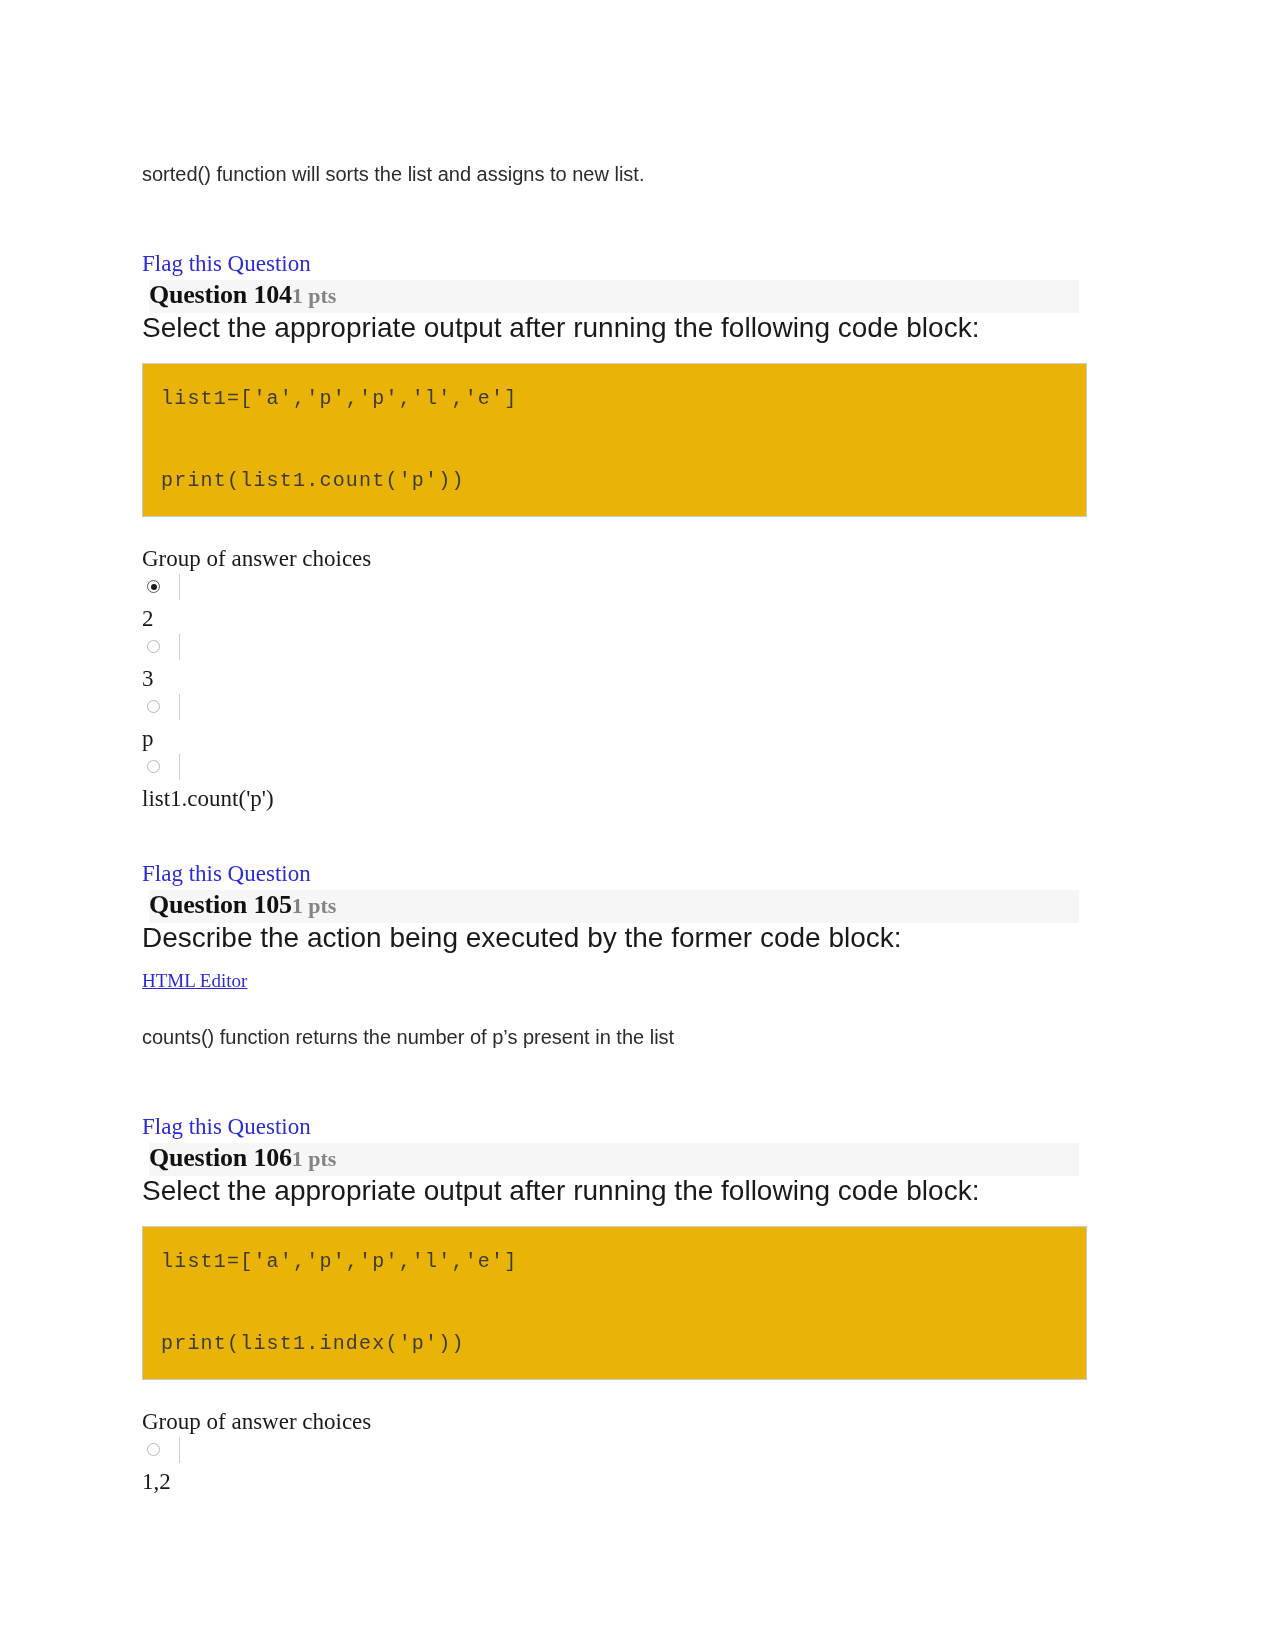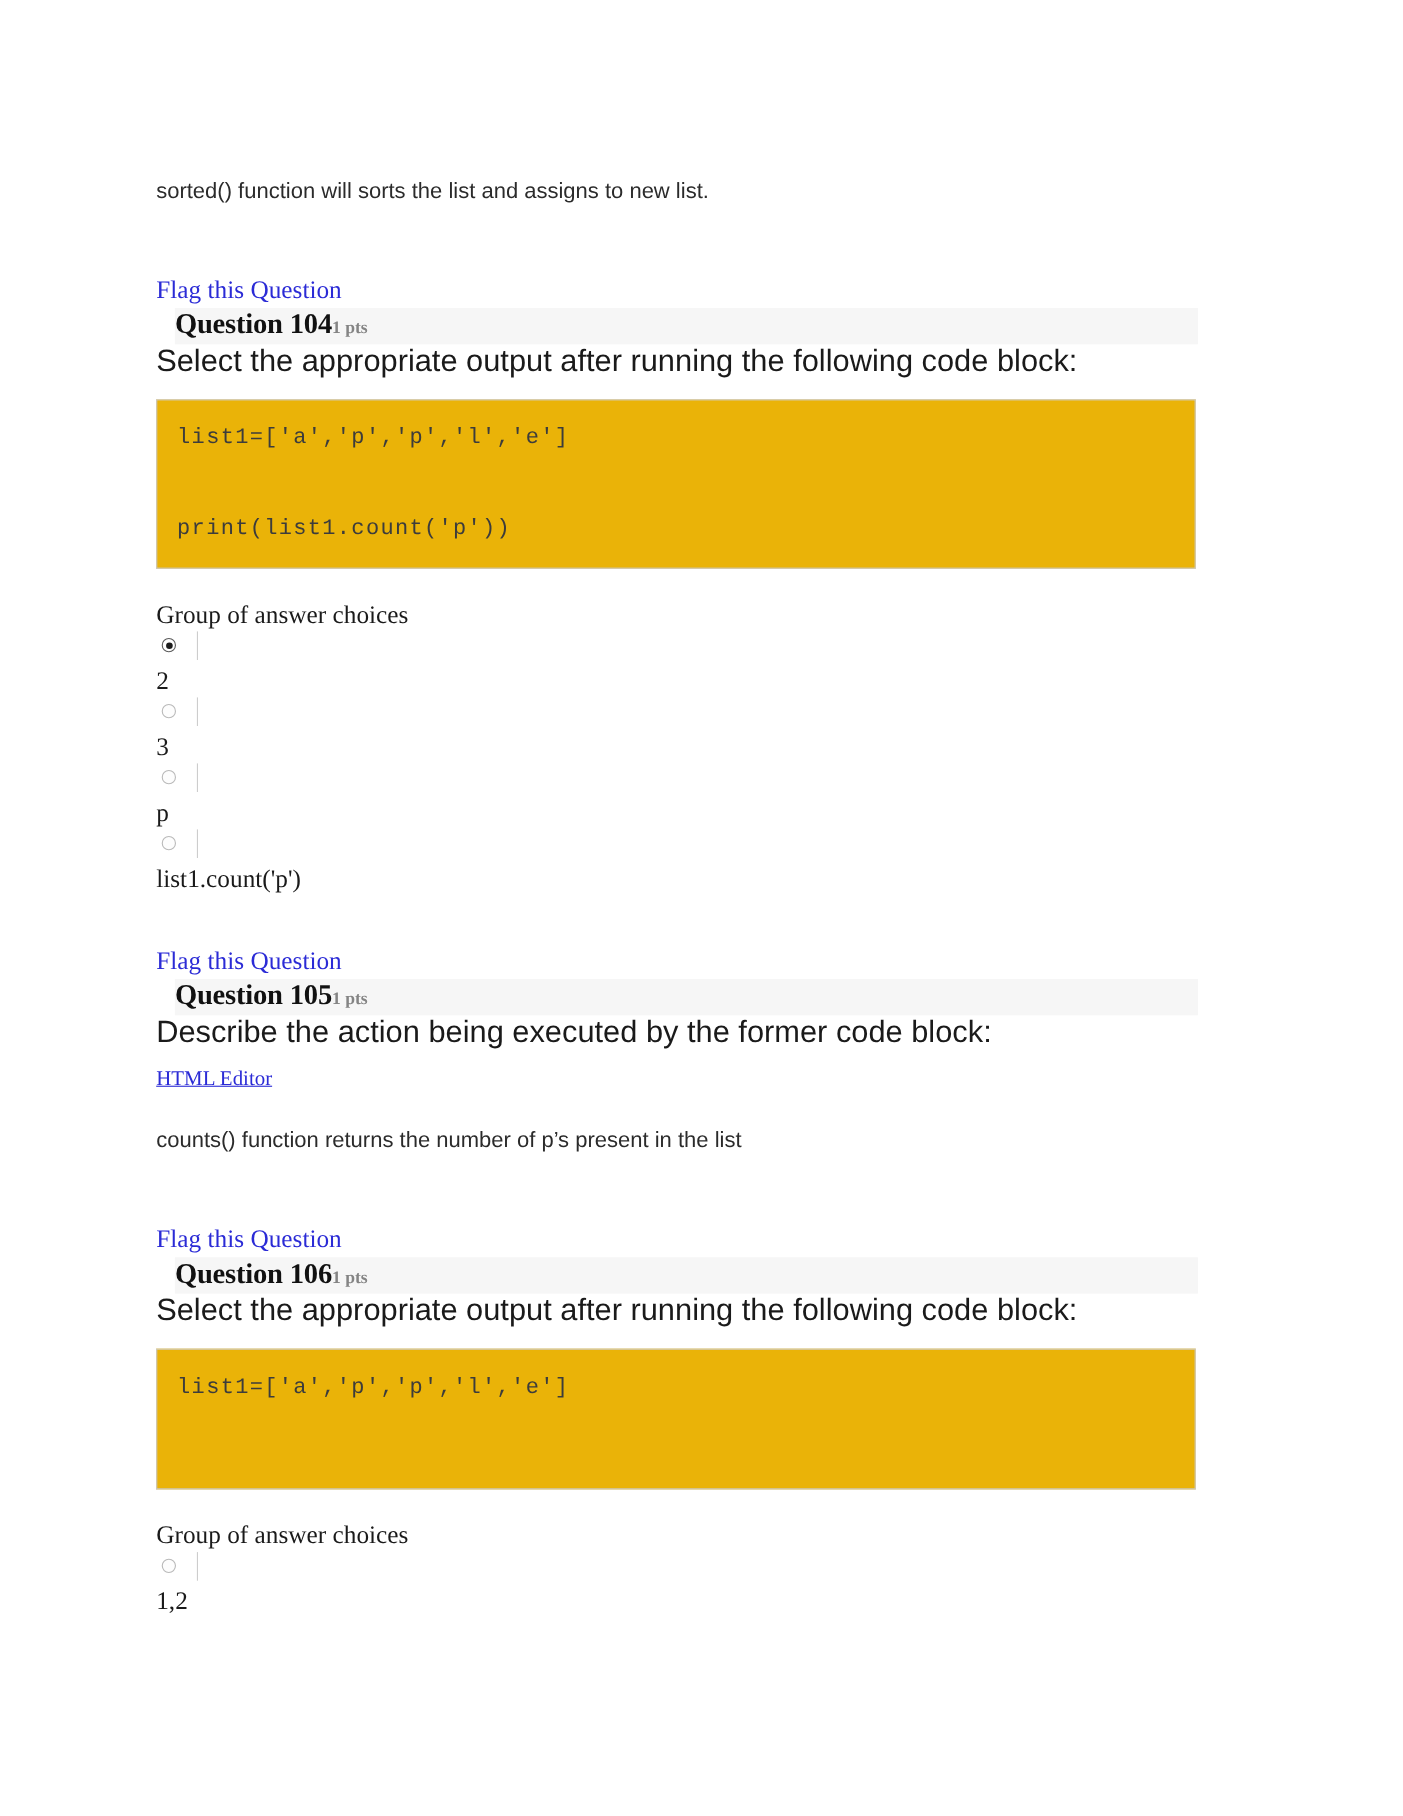--- a/index.html
+++ b/index.html
@@ -56,32 +56,32 @@
     display: inline-block;
   }
 
   .q-header {
     background: #f6f6f6;
     width: 930px;
     height: 33px;
     display: flex;
     align-items: baseline;
     padding: 0;
-    margin: 2px 0 0 17px;
+    margin: 2px 0 0 7px;
   }
   .q-title {
     font-family: "Liberation Serif", "DejaVu Serif", serif;
     font-size: 26px;
     font-weight: bold;
     color: #111111;
     letter-spacing: -0.2px;
   }
   .q-pts {
     font-family: "Liberation Serif", "DejaVu Serif", serif;
-    font-size: 16px;
+    font-size: 22px;
     font-weight: bold;
     color: #848484;
     margin-left: 0px;
   }
 
   .code-block {
     box-sizing: border-box;
     width: 945px;
     background: #eab308;
     border: 1px solid #c9c9c9;
@@ -240,20 +240,21 @@
       <a class="flag-link" href="#">Flag this Question</a>
       <div class="q-header">
         <span class="q-title">Question 106</span>
         <span class="q-pts">1 pts</span>
       </div>
       <div class="serif-text">Select the appropriate output after running the following code block:</div>
 
       <div class="code-block">
         <div class="code-line">list1=['a','p','p','l','e']</div>
         <div class="code-gap"></div>
+        <div class="code-line">print(list1.index('p'))</div>
       </div>
 
       <div class="choices-label">Group of answer choices</div>
 
       <div class="choice-row">
         <span class="radio"></span>
         <span class="choice-bar"></span>
       </div>
       <div class="choice-text">1,2</div>
     </div>

